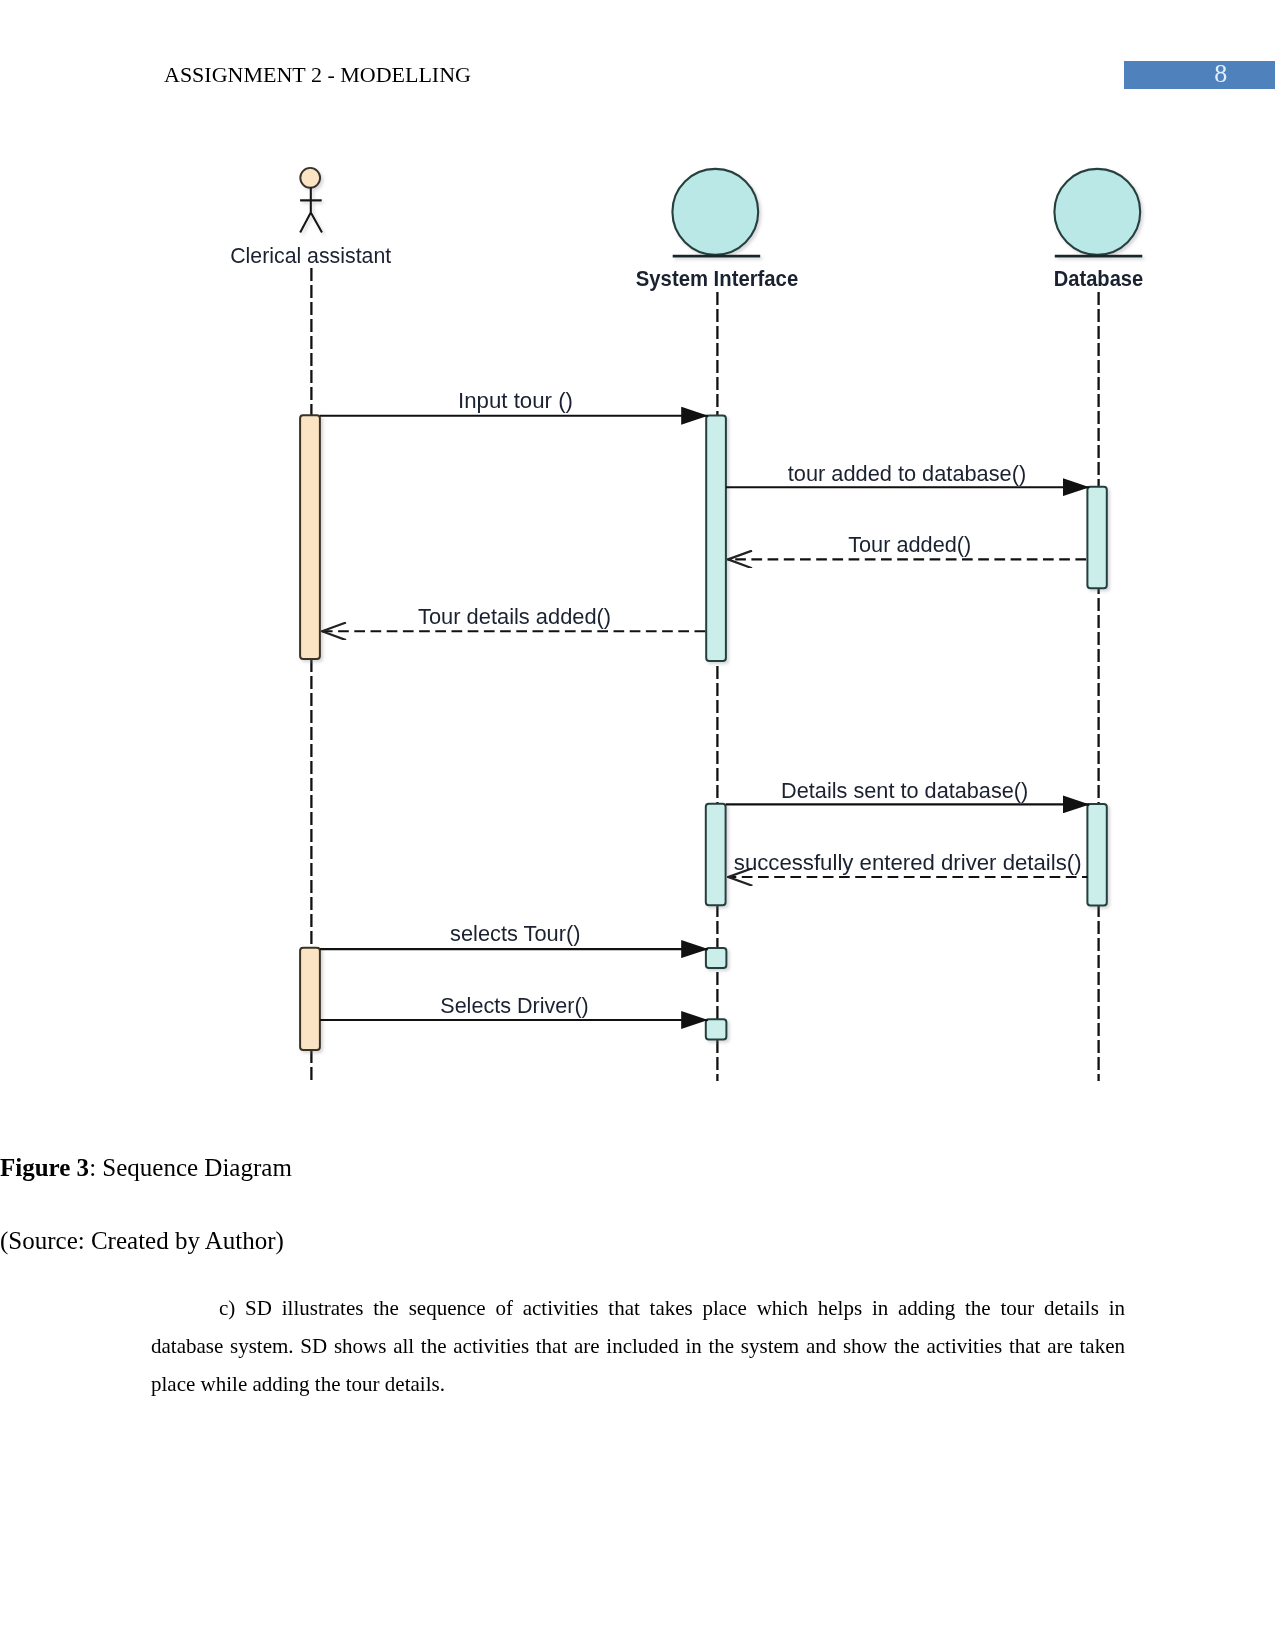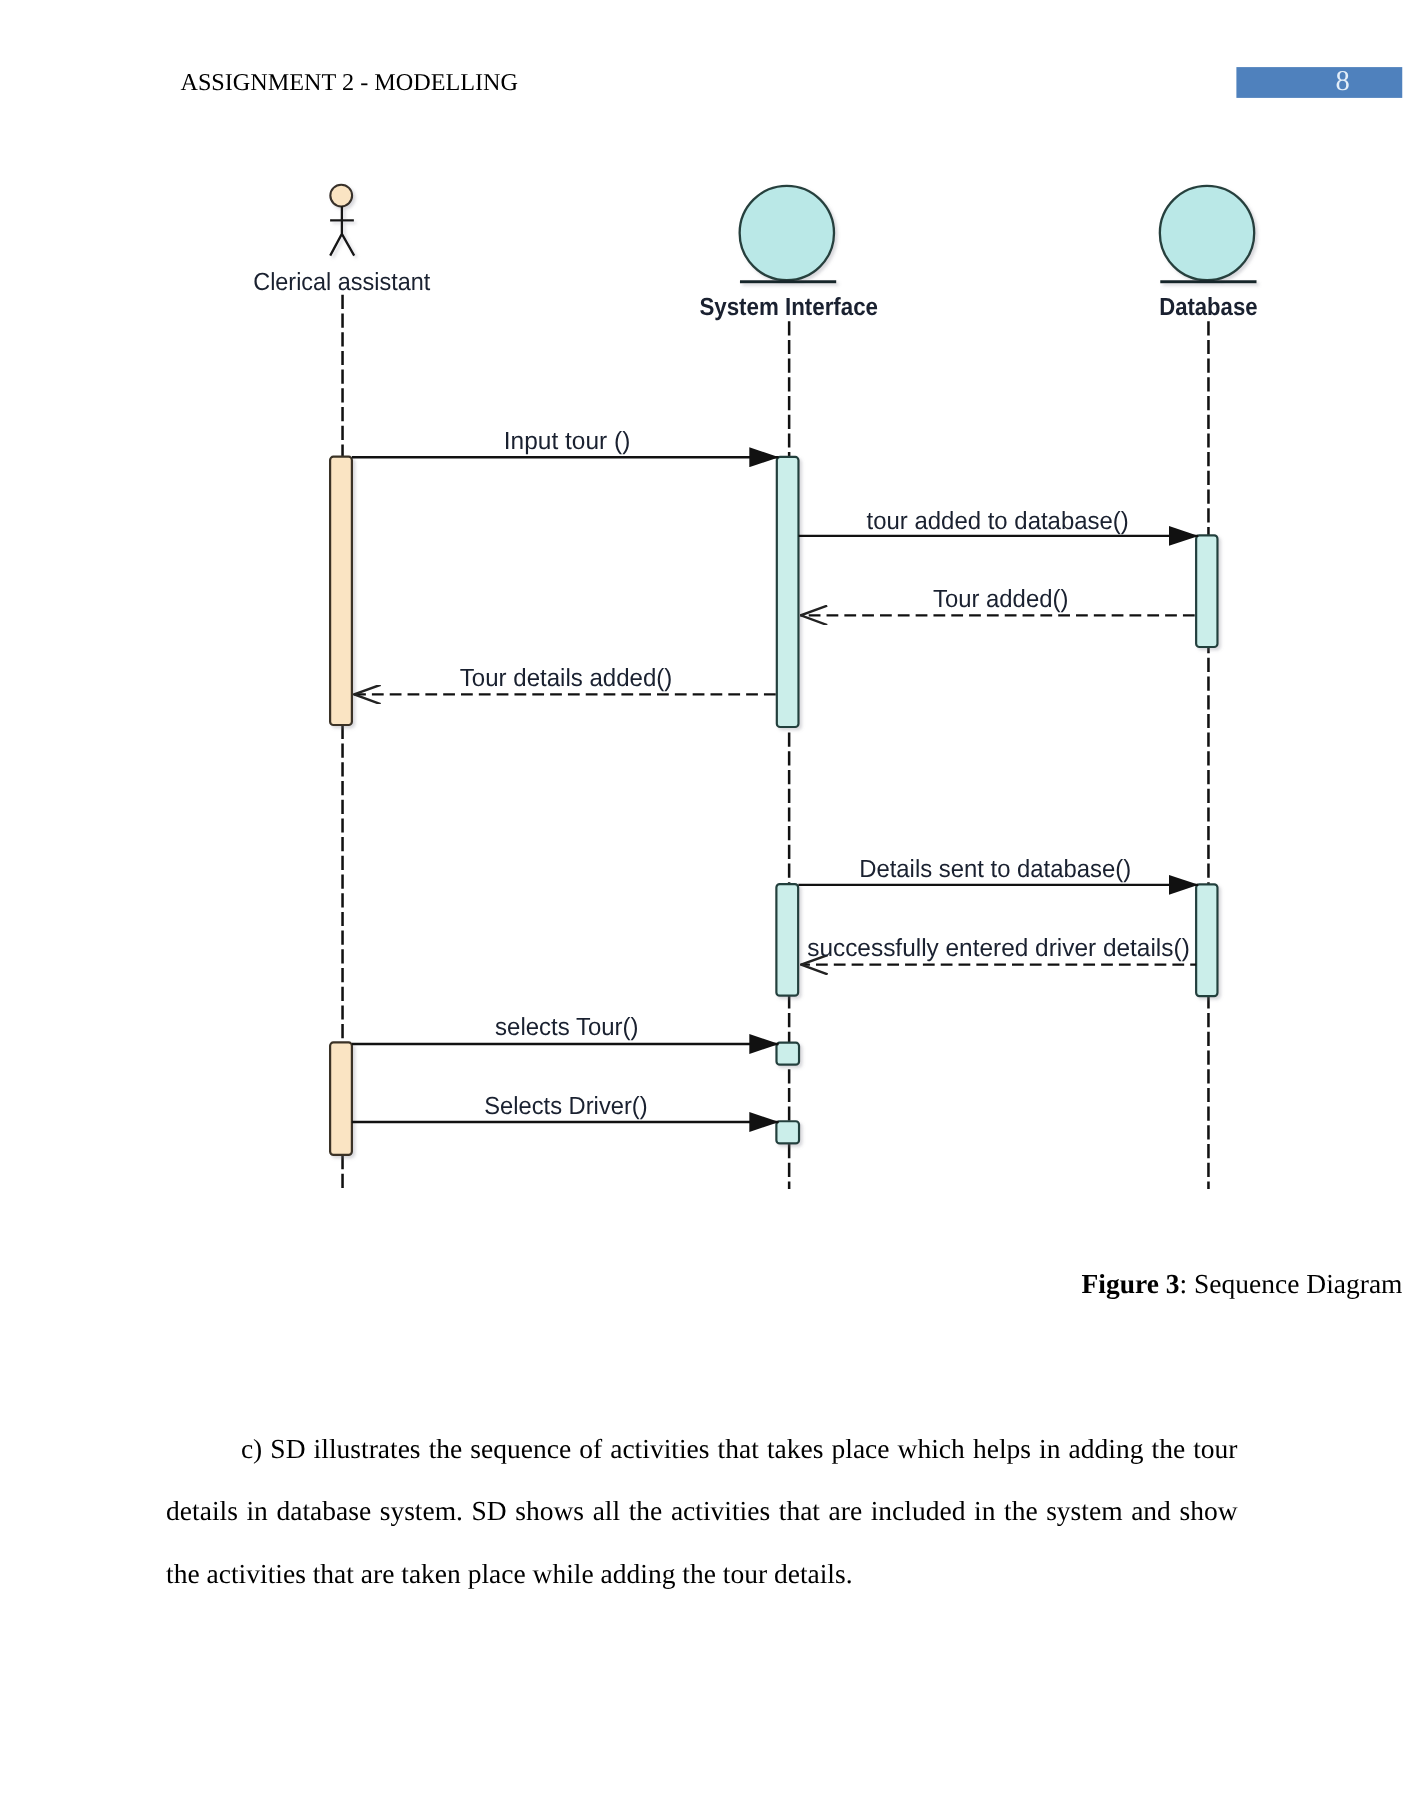--- a/index.html
+++ b/index.html
@@ -3,24 +3,24 @@
 <meta charset="utf-8">
 <title>Assignment 2 - Modelling</title>
 <style>
   html,body{margin:0;padding:0;}
   body{width:1275px;height:1651px;background:#ffffff;font-family:"Liberation Serif",serif;position:relative;overflow:hidden;}
   .page{position:absolute;left:0;top:0;width:1275px;height:1651px;}
   #hdr{position:absolute;left:164px;top:62px;font-size:22px;color:#000;white-space:nowrap;}
   #pagebadge{position:absolute;left:1124px;top:61px;width:151px;height:28px;background:#4f81bd;}
   #pagebadge span{position:absolute;left:0;right:47.8px;top:-0.5px;text-align:right;color:#e3eef9;font-size:26px;line-height:25px;}
   #diagwrap{position:absolute;left:0;top:0;width:1275px;height:1140px;padding-left:48px;}
-  .cap{position:absolute;left:0;width:1275px;text-align:right;font-size:25px;color:#000;}
+  .cap{position:absolute;left:0;width:1275px;text-align:left;font-size:25px;color:#000;}
   #fig{top:1154px;}
   #src{top:1227px;}
-  #body{position:absolute;left:151px;top:1289px;width:974px;font-size:25px;line-height:57px;text-align:justify;color:#000;}
+  #body{position:absolute;left:151px;top:1289px;width:974px;font-size:21px;line-height:38px;text-align:justify;color:#000;}
   #body .indent{display:inline-block;width:68px;}
   
   .dlbl{font-family:"Liberation Sans",sans-serif;}
 </style>
 </head>
 <body>
 
 <div class="page">
   <div id="hdr">ASSIGNMENT 2 - MODELLING</div>
   <div id="pagebadge">
@@ -94,14 +94,15 @@
       <text x="466.6" y="624" textLength="193.1" lengthAdjust="spacingAndGlyphs">Tour details added()</text>
       <text x="856.7" y="797.5" textLength="247.2" lengthAdjust="spacingAndGlyphs">Details sent to database()</text>
       <text x="859.7" y="869.5" textLength="347.8" lengthAdjust="spacingAndGlyphs">successfully entered driver details()</text>
       <text x="467.3" y="941" textLength="130.4" lengthAdjust="spacingAndGlyphs">selects Tour()</text>
       <text x="466.5" y="1013" textLength="148.5" lengthAdjust="spacingAndGlyphs">Selects Driver()</text>
     </g>
   </svg>
   </div>
 
   <div class="cap" id="fig"><b>Figure 3</b><span>: Sequence Diagram</span></div>
+  <div class="cap" id="src">(Source: Created by Author)</div>
   <div id="body"><span class="indent"></span><span>c) SD illustrates the sequence of activities that takes place which helps in adding the tour details in database system. SD shows all the activities that are included in the system and show the activities that are taken place while adding the tour details.</span></div>
 </div>
 
 </body></html>

